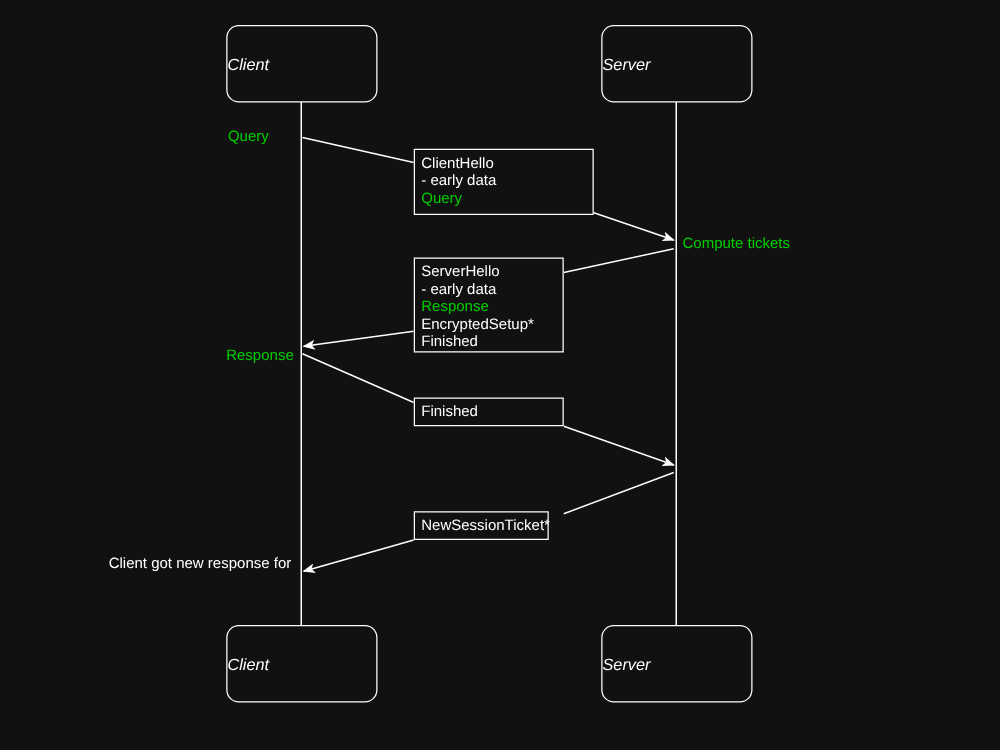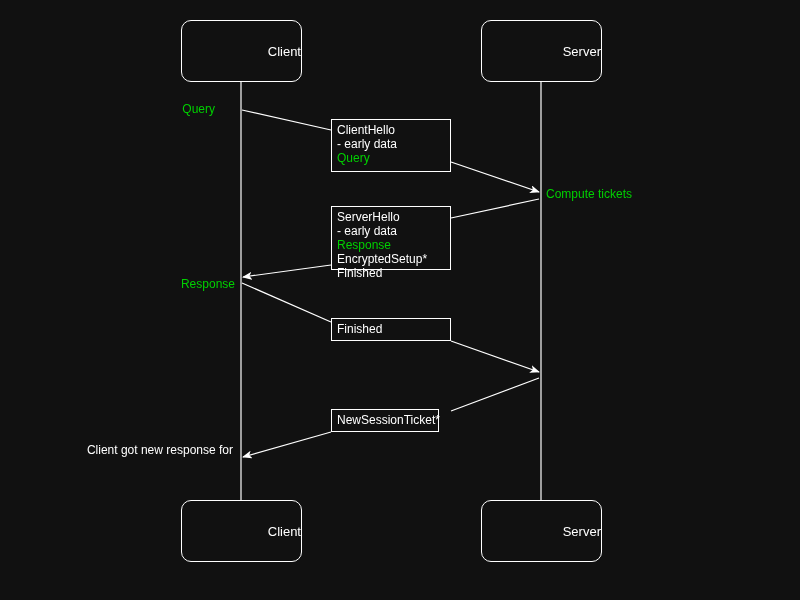--- a/index.html
+++ b/index.html
@@ -23,21 +23,22 @@
     width: 800px;
     height: 600px;
   }
   .actor-box {
     position: absolute;
     border: 1px solid #ffffff;
     border-radius: 10px;
     background: #111111;
     display: flex;
     align-items: center;
-    justify-content: flex-end;
+    justify-content: flex-start;
+    font-style: italic;
   }
   .actor-label {
     color: #ffffff;
     font-size: 13px;
     font-family: "Liberation Sans", sans-serif;
     line-height: 1;
   }
   .msg-box {
     position: absolute;
     border: 1px solid #ffffff;
@@ -104,26 +105,26 @@
         <span class="actor-label">Server</span>
       </div>
       <div class="actor-box" style="left: 181px; top: 500px; width: 119px; height: 60px;">
         <span class="actor-label">Client</span>
       </div>
       <div class="actor-box" style="left: 481px; top: 500px; width: 119px; height: 60px;">
         <span class="actor-label">Server</span>
       </div>
     </div>
   <div id="message-boxes">
-      <div class="msg-box" style="left: 331px; top: 119px; width: 120px; height: 53px;">
+      <div class="msg-box" style="left: 331px; top: 119px; width: 144px; height: 53px;">
         <div class="msg-line">ClientHello</div>
         <div class="msg-line">- early data</div>
         <div class="msg-line green">Query</div>
       </div>
-      <div class="msg-box" style="left: 331px; top: 206px; width: 120px; height: 64px;">
+      <div class="msg-box" style="left: 331px; top: 206px; width: 120px; height: 76px;">
         <div class="msg-line">ServerHello</div>
         <div class="msg-line">- early data</div>
         <div class="msg-line green">Response</div>
         <div class="msg-line">EncryptedSetup*</div>
         <div class="msg-line">Finished</div>
       </div>
       <div class="msg-box" style="left: 331px; top: 318px; width: 120px; height: 23px;">
         <div class="msg-line">Finished</div>
       </div>
       <div class="msg-box centered" style="left: 331px; top: 409px; width: 108px; height: 23px;">

